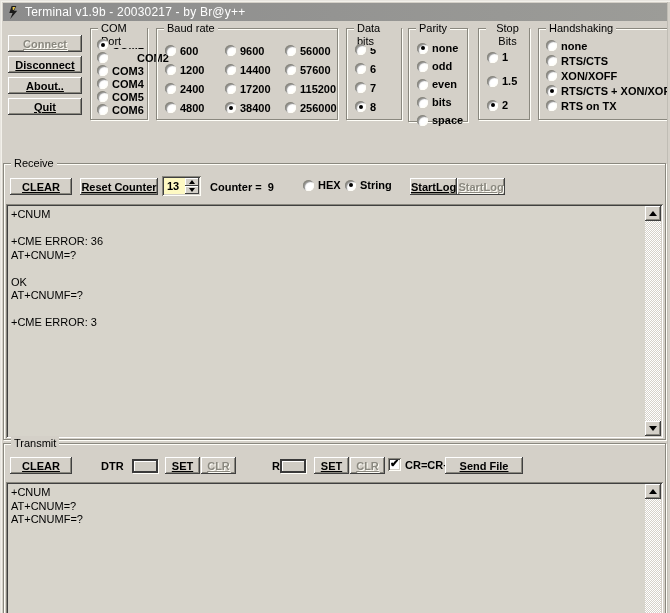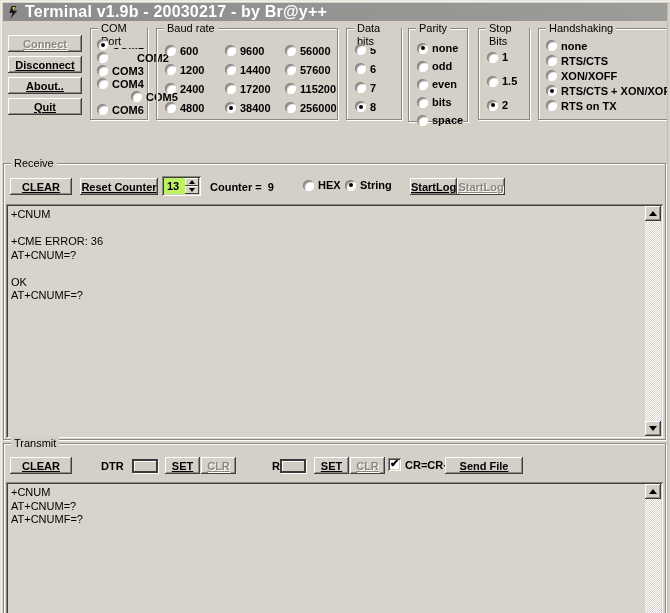--- a/index.html
+++ b/index.html
@@ -6,21 +6,21 @@
   .window{
     position:relative;width:670px;height:613px;background:#d4d0c8;
     overflow:hidden;font:bold 11px "Liberation Sans",sans-serif;color:#000;
     cursor:default;user-select:none;
   }
   .titlebar{
     position:absolute;left:3px;top:3px;width:664px;height:18px;
     background:linear-gradient(to right,#8c8c8c,#9c9c98);
     display:flex;align-items:center;gap:4px;padding-left:3px;box-sizing:border-box;
   }
-  .title-text{color:#fff;font-size:16px;font-weight:bold;letter-spacing:.2px;}
+  .title-text{color:#fff;font-size:12px;font-weight:normal;letter-spacing:.2px;}
   .appicon{width:15px;height:15px;flex:0 0 auto;}
   .grp{position:absolute;border:1px solid #8a887f;box-shadow:inset 1px 1px 0 #fffef8, 1px 1px 0 #fffef8;box-sizing:border-box;}
   .grp-lab{position:absolute;top:-7px;left:7px;background:#d4d0c8;padding:0 3px;font-weight:normal;line-height:13px;}
   .btn{
     position:absolute;display:flex;align-items:center;justify-content:center;
     background:#d4d0c8;box-shadow:inset -1px -1px 0 #404040, inset 1px 1px 0 #ffffff, inset -2px -2px 0 #8a887f;
     font:bold 11px "Liberation Sans",sans-serif;box-sizing:border-box;white-space:nowrap;text-decoration:underline;
   }
   .btn.disabled{color:#8a887f;text-shadow:1px 1px 0 #fffef8;}
   .opt{display:flex;align-items:center;gap:4px;white-space:nowrap;}
@@ -37,21 +37,21 @@
     font:normal 11px "Liberation Sans",sans-serif;}
   .term-inner{position:absolute;left:5px;top:4px;right:24px;bottom:3px;overflow:hidden;}
   .tline{height:13.5px;white-space:pre;}
   .vsb{position:absolute;top:2px;right:2px;bottom:2px;width:16px;
     background:repeating-conic-gradient(#ffffff 0% 25%, #d6d2ca 0% 50%) 0 0 / 2px 2px;}
   .sb-btn{position:absolute;left:0;width:16px;height:15px;background:#d4d0c8;
     box-shadow:inset -1px -1px 0 #404040, inset 1px 1px 0 #ffffff, inset -2px -2px 0 #8a887f;
     display:flex;align-items:center;justify-content:center;}
   .tri-up{width:0;height:0;border-left:4px solid transparent;border-right:4px solid transparent;border-bottom:5px solid #000;}
   .tri-down{width:0;height:0;border-left:4px solid transparent;border-right:4px solid transparent;border-top:5px solid #000;}
-  .spin{position:absolute;background:#bef264;box-sizing:border-box;
+  .spin{position:absolute;background:#fef9c3;box-sizing:border-box;
     box-shadow:inset 1px 1px 0 #8a887f, inset -1px -1px 0 #fffef8, inset 2px 2px 0 #404040, inset -2px -2px 0 #d4d0c8;}
   .spin-val{position:absolute;left:5px;top:4px;font-weight:bold;}
   .spin-btn{position:absolute;right:2px;width:14px;height:8px;background:#d4d0c8;
     box-shadow:inset -1px -1px 0 #404040, inset 1px 1px 0 #fff;display:flex;align-items:center;justify-content:center;}
   .mini-up{width:0;height:0;border-left:3px solid transparent;border-right:3px solid transparent;border-bottom:4px solid #000;}
   .mini-down{width:0;height:0;border-left:3px solid transparent;border-right:3px solid transparent;border-top:4px solid #000;}
   .led{position:absolute;width:22px;height:10px;background:#cfccc4;border:2px solid #3a3a3a;
     box-shadow:inset 1px 1px 0 #ffffff, 1px 1px 0 #fffef8;}
   .lbl{position:absolute;white-space:pre;}
   .win-edge{position:absolute;inset:0;pointer-events:none;z-index:60;
@@ -88,21 +88,21 @@
           <span>COM2</span>
         </div>
       <div class="opt" style="height:13px;">
           <span class="radio"></span>
           <span>COM3</span>
         </div>
       <div class="opt" style="height:13px;">
           <span class="radio"></span>
           <span>COM4</span>
         </div>
-      <div class="opt" style="height:13px;margin-left:34px;">
+      <div class="opt" style="height:13px;">
           <span class="radio"></span>
           <span>COM5</span>
         </div>
       <div class="opt" style="height:13px;">
           <span class="radio"></span>
           <span>COM6</span>
         </div>
     </div>
   </div>
 
@@ -201,21 +201,21 @@
           <span class="radio"></span>
           <span>bits</span>
         </div>
       <div class="opt" style="height:18px;">
           <span class="radio"></span>
           <span>space</span>
         </div>
     </div>
   </div>
 
-  <div class="grp" style="left:478px;top:28px;width:52px;height:92px;">
+  <div class="grp" style="left:478px;top:28px;width:52px;height:92px;text-align:center;">
     <span class="grp-lab">Stop Bits</span>
     <div class="vlist" style="padding:16px 0 0 8px;">
       <div class="opt" style="height:24px;">
           <span class="radio"></span>
           <span>1</span>
         </div>
       <div class="opt" style="height:24px;">
           <span class="radio"></span>
           <span>1.5</span>
         </div>
@@ -283,20 +283,21 @@
     <div class="term" style="left:2px;top:40px;width:657px;height:234px;">
       <div class="term-inner">
         <div class="tline">+CNUM</div>
         <div class="tline"></div>
         <div class="tline">+CME ERROR: 36</div>
         <div class="tline">AT+CNUM=?</div>
         <div class="tline"></div>
         <div class="tline">OK</div>
         <div class="tline">AT+CNUMF=?</div>
         <div class="tline"></div>
+        <div class="tline">+CME ERROR: 3</div>
       </div>
       <div class="vsb">
         <span class="sb-btn" style="top:0;">
             <span class="tri-up"></span>
           </span>
         <span class="sb-btn" style="bottom:0;top:auto;">
             <span class="tri-down"></span>
           </span>
       </div>
     </div>

